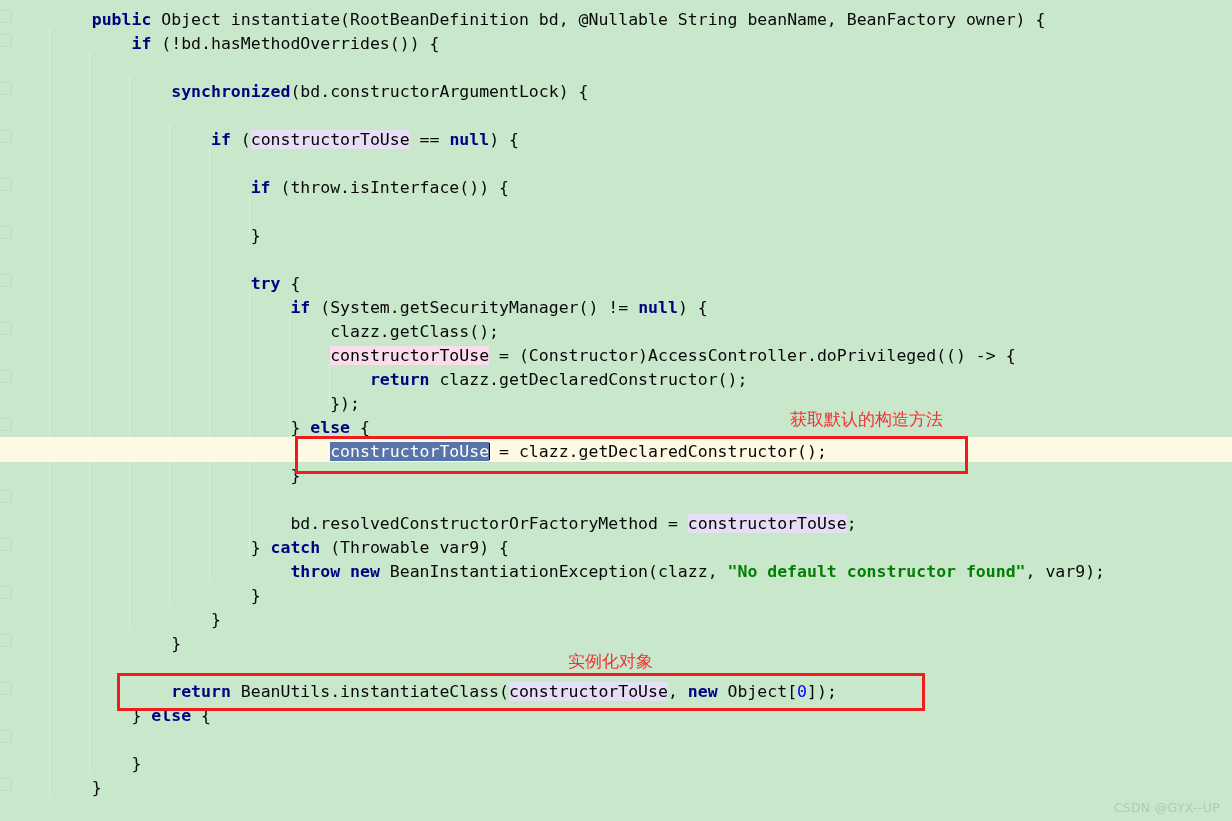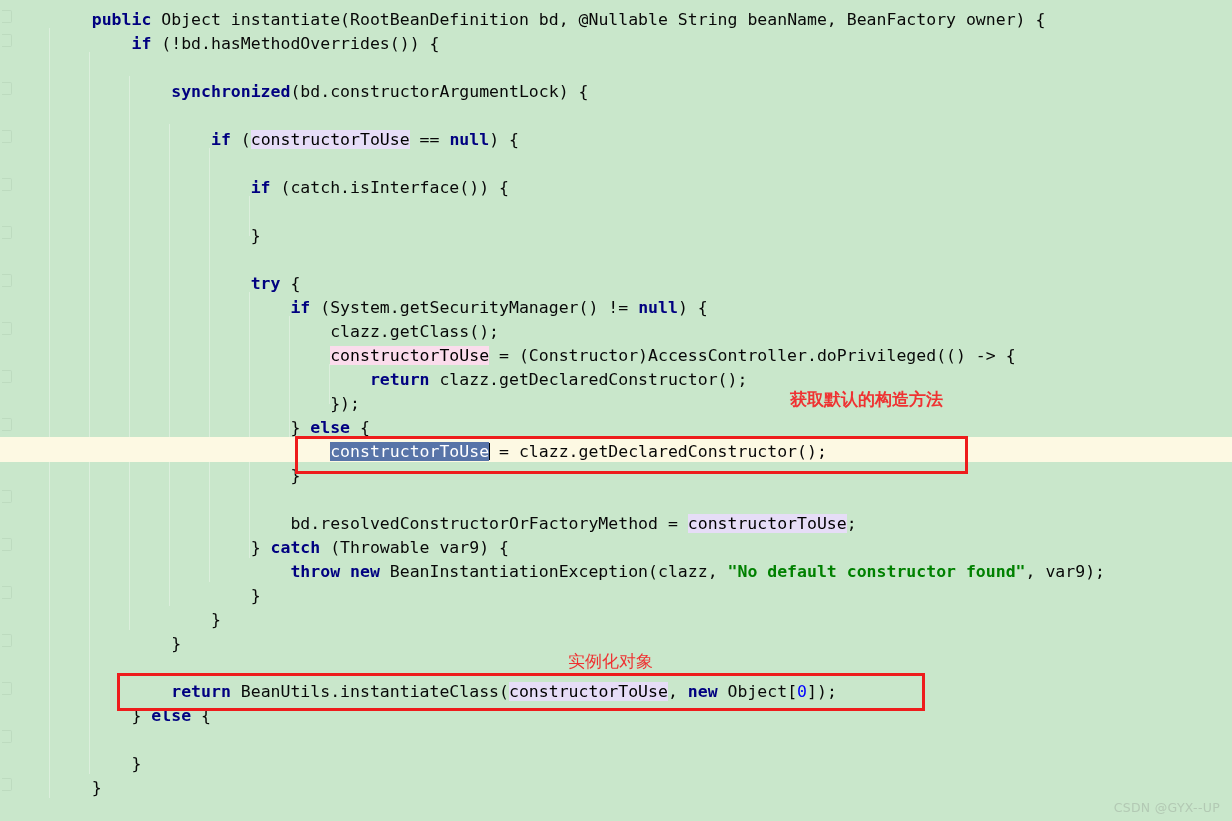--- a/index.html
+++ b/index.html
@@ -118,21 +118,21 @@
 
   .annot {
     position: absolute;
     color: #ef3232;
     font-family: "DejaVu Sans", "Liberation Sans", sans-serif;
     font-size: 17px;
     font-weight: 500;
     z-index: 6;
     white-space: nowrap;
   }
-  #annot-1 { left: 790px; top: 388px; font-weight: bold; }
+  #annot-1 { left: 790px; top: 408px; }
   #annot-2 { left: 568px; top: 650px; }
 
   
   #watermark {
     position: absolute;
     right: 12px; bottom: 6px;
     color: #b3c9b4;
     font-family: "DejaVu Sans", "Liberation Sans", sans-serif;
     font-size: 12.5px;
     letter-spacing: .3px;
@@ -188,21 +188,21 @@
 
     <div class="line" style="top:32px"><span class="plain">        </span><span class="kw">if</span><span class="plain"> (!bd.hasMethodOverrides()) {</span></div>
 
 
     <div class="line" style="top:80px"><span class="plain">            </span><span class="kw">synchronized</span><span class="plain">(bd.constructorArgumentLock) {</span></div>
 
 
     <div class="line" style="top:128px"><span class="plain">                </span><span class="kw">if</span><span class="plain"> (</span><span class="occ-read">constructorToUse</span><span class="plain"> == </span><span class="kw">null</span><span class="plain">) {</span></div>
 
 
-    <div class="line" style="top:176px"><span class="plain">                    </span><span class="kw">if</span><span class="plain"> (catch.isInterface()) {</span></div>
+    <div class="line" style="top:176px"><span class="plain">                    </span><span class="kw">if</span><span class="plain"> (throw.isInterface()) {</span></div>
 
 
     <div class="line" style="top:224px"><span class="plain">                    }</span></div>
 
     <div class="line" style="top:248px"><span class="plain"> </span></div>
 
     <div class="line" style="top:272px"><span class="plain">                    </span><span class="kw">try</span><span class="plain"> {</span></div>
 
     <div class="line" style="top:296px"><span class="plain">                        </span><span class="kw">if</span><span class="plain"> (System.getSecurityManager() != </span><span class="kw">null</span><span class="plain">) {</span></div>
 

